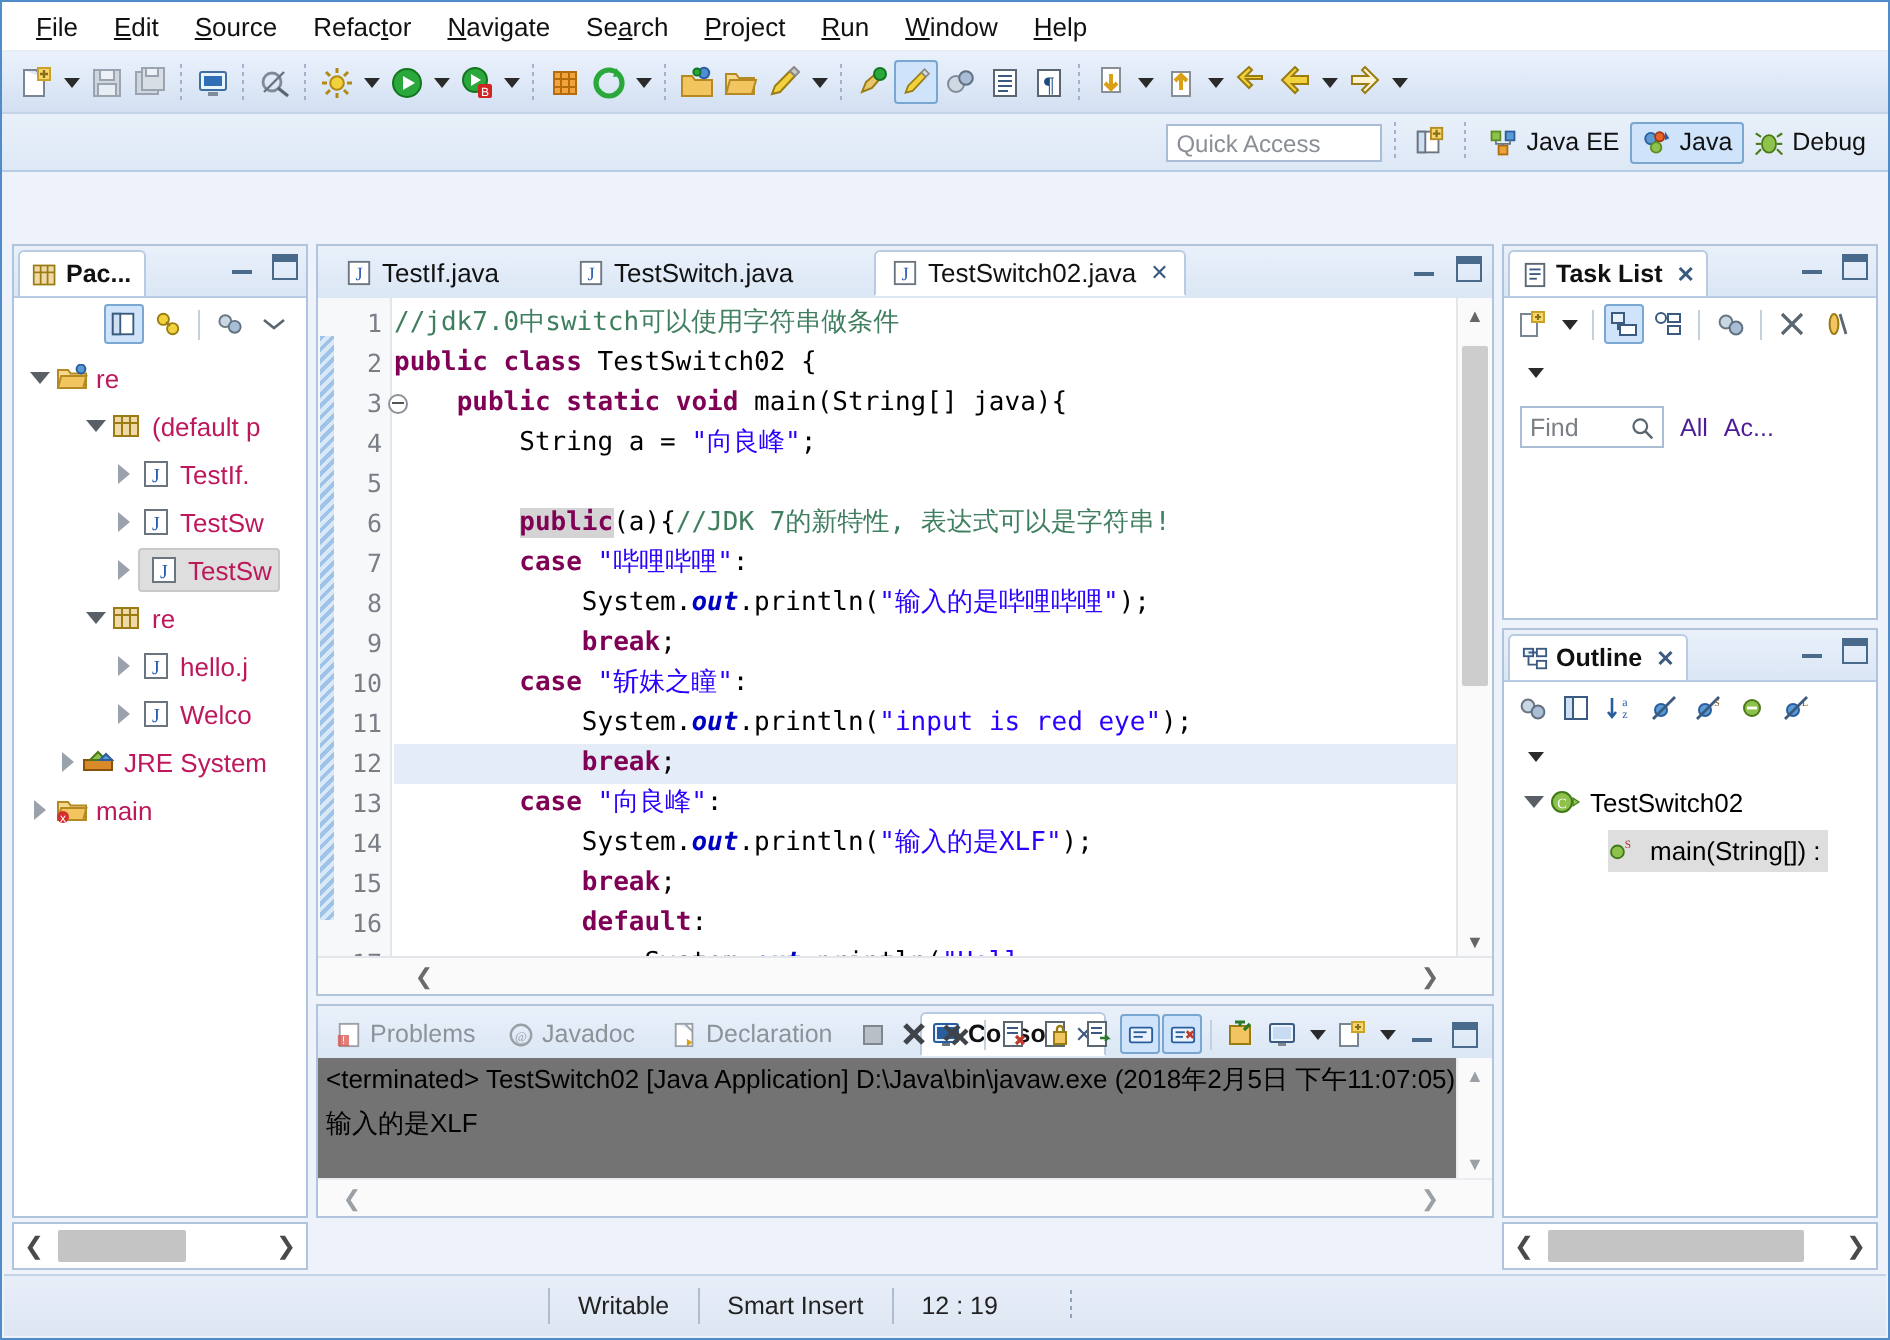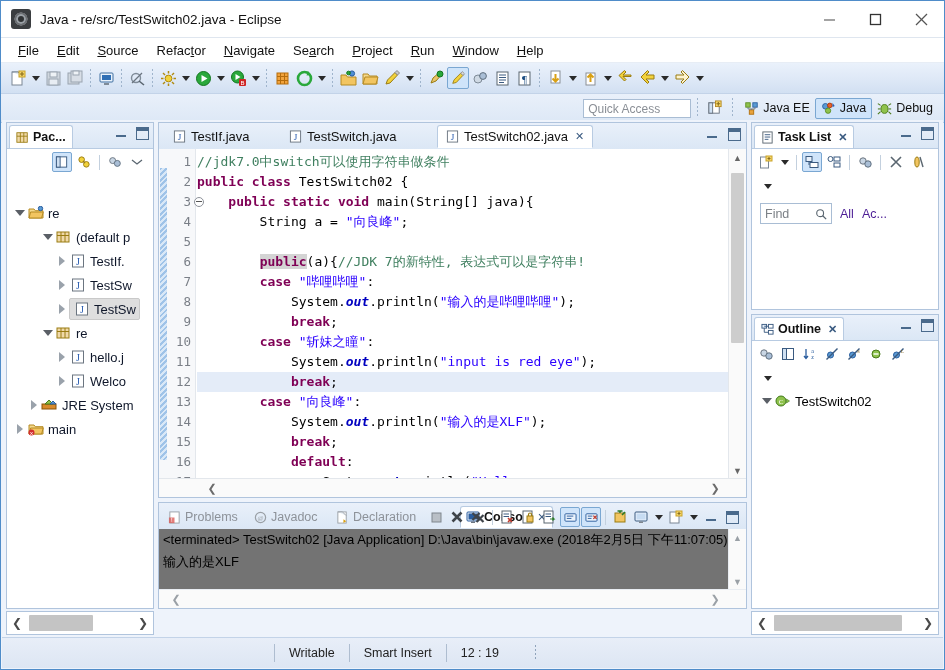--- a/index.html
+++ b/index.html
@@ -77,21 +77,21 @@
   .pmax{border:1px solid #4a6a8c;box-sizing:border-box;}
   .pmax:before{content:"";position:absolute;left:0;top:0;right:0;height:3px;background:#4a6a8c;}
   .viewtools{height:26px;display:flex;align-items:center;padding-left:4px;gap:2px;
      background:#fff;}
   .vti{width:20px;height:20px;display:flex;align-items:center;justify-content:center;flex:none;}
   .vti.on{background:#cfe4fa;border:1px solid #7aa7d2;box-sizing:border-box;border-radius:2px;}
   .vsep{width:1px;height:15px;background:#c3d0de;margin:0 3px;flex:none;}
 
   
   #pkg{left:4px;top:2px;width:148px;bottom:28px;}
-  .tree{padding-top:2px;font-size:13px;color:#0f172a;overflow:hidden;margin-top:24px;}
+  .tree{padding-top:2px;font-size:13px;color:#be185d;overflow:hidden;}
   .trow{display:flex;align-items:center;height:24px;white-space:nowrap;}
   .tw{width:14px;height:14px;display:flex;align-items:center;justify-content:center;flex:none;}
   .tw.e:after{content:"";width:0;height:0;border-left:5px solid transparent;border-right:5px solid transparent;
      border-top:6px solid #5a5f66;}
   .tw.c:after{content:"";width:0;height:0;border-top:5px solid transparent;border-bottom:5px solid transparent;
      border-left:6px solid #9aa2ab;}
   .ticon{width:17px;height:16px;margin-right:4px;flex:none;display:flex;align-items:center;justify-content:center;}
   .tlabel{overflow:hidden;}
   .tsel{background:#dedede;border:1px solid #c9c9c9;border-radius:2px;padding:0 3px;}
 
@@ -176,42 +176,20 @@
   .st-sep{width:1px;height:18px;background:#aebdd0;}
   .st-cell{padding:0 14px;white-space:nowrap;}
   .st-dots{width:1px;height:16px;margin-left:22px;
      background:repeating-linear-gradient(to bottom,#8fa3bb 0 2px,transparent 2px 4px);}
 </style>
 </head>
 <body>
 
 <div id="app">
 
-  <div class="titlebar">
-    <div class="title-icon"></div>
-    <div class="title-text">Java - re/src/TestSwitch02.java - Eclipse</div>
-    <div class="win-btns">
-      <div class="win-btn">
-        <svg width="13" height="13" viewBox="0 0 13 13">
-            <line x1="1" y1="7" x2="12" y2="7" stroke="#666" stroke-width="1.2"></line>
-          </svg>
-      </div>
-      <div class="win-btn">
-        <svg width="13" height="13" viewBox="0 0 13 13">
-            <rect x="1.5" y="1.5" width="10" height="10" fill="none" stroke="#333" stroke-width="1.3"></rect>
-          </svg>
-      </div>
-      <div class="win-btn">
-        <svg width="15" height="15" viewBox="0 0 15 15">
-            <line x1="2" y1="2" x2="13" y2="13" stroke="#555" stroke-width="1.2"></line>
-            <line x1="13" y1="2" x2="2" y2="13" stroke="#555" stroke-width="1.2"></line>
-          </svg>
-      </div>
-    </div>
-  </div>
 
   <div class="menubar">
     <div class="menu-item"><u>F</u>ile</div>
     <div class="menu-item"><u>E</u>dit</div>
     <div class="menu-item"><u>S</u>ource</div>
     <div class="menu-item">Refac<u>t</u>or</div>
     <div class="menu-item"><u>N</u>avigate</div>
     <div class="menu-item">Se<u>a</u>rch</div>
     <div class="menu-item"><u>P</u>roject</div>
     <div class="menu-item"><u>R</u>un</div>
@@ -1008,20 +986,31 @@
           <span class="tw e"></span>
           <span class="ticon">
             <svg width="16" height="14" viewBox="0 0 16 14">
                 <circle cx="6" cy="7" r="5" fill="#8fc24d" stroke="#3f7a18"></circle>
                 <text x="6" y="10" font-size="7" fill="#fff" text-anchor="middle" font-family="serif">C</text>
                 <path d="M11.5 5l3 2-3 2z" fill="#8fc24d" stroke="#3f7a18" stroke-width=".6"></path>
               </svg>
           </span>
           <span>TestSwitch02</span>
         </div>
+        <div class="orow" style="padding-left:52px">
+          <span class="osel" style="display:flex;align-items:center;height:21px;padding-right:4px;">
+            <span class="ticon">
+              <svg width="18" height="14" viewBox="0 0 18 14">
+                  <circle cx="5" cy="8" r="3.4" fill="#8fc24d" stroke="#3f7a18"></circle>
+                  <text x="10.5" y="6" font-size="6" fill="#b03030" text-anchor="middle" font-family="serif">S</text>
+                </svg>
+            </span>
+            <span>main(String[]) :</span>
+          </span>
+        </div>
       </div>
     </div>
 
     <div class="botsb" style="right:4px;bottom:2px;width:188px;">
       <div class="ar" style="left:0">❮</div>
       <div class="thumb" style="left:22px;width:128px;"></div>
       <div class="ar" style="right:0">❯</div>
     </div>
 
   </div>

